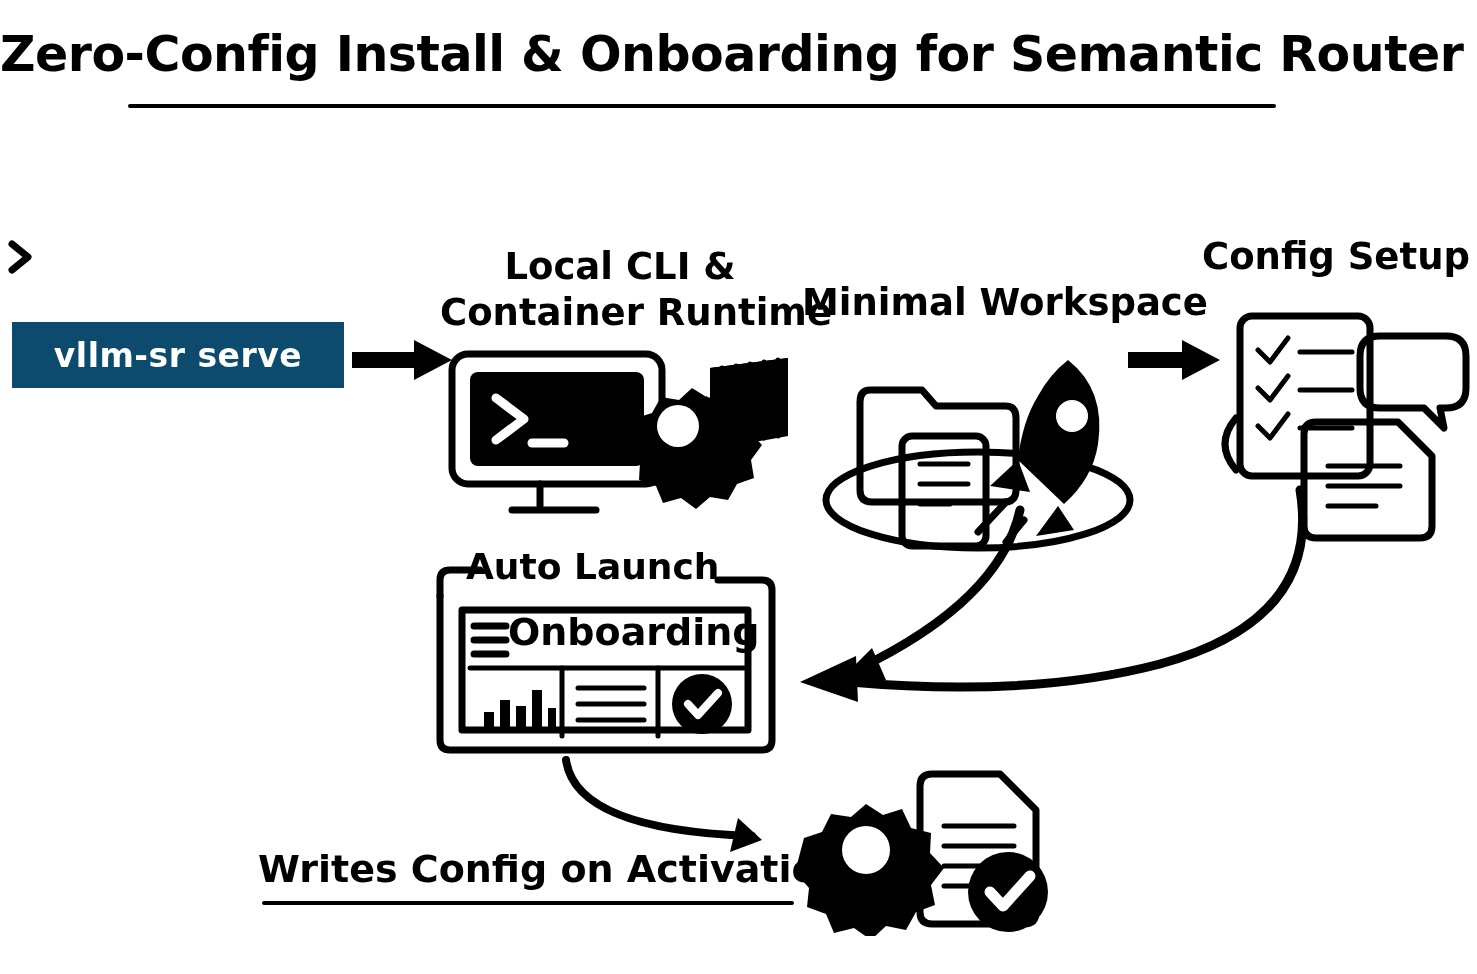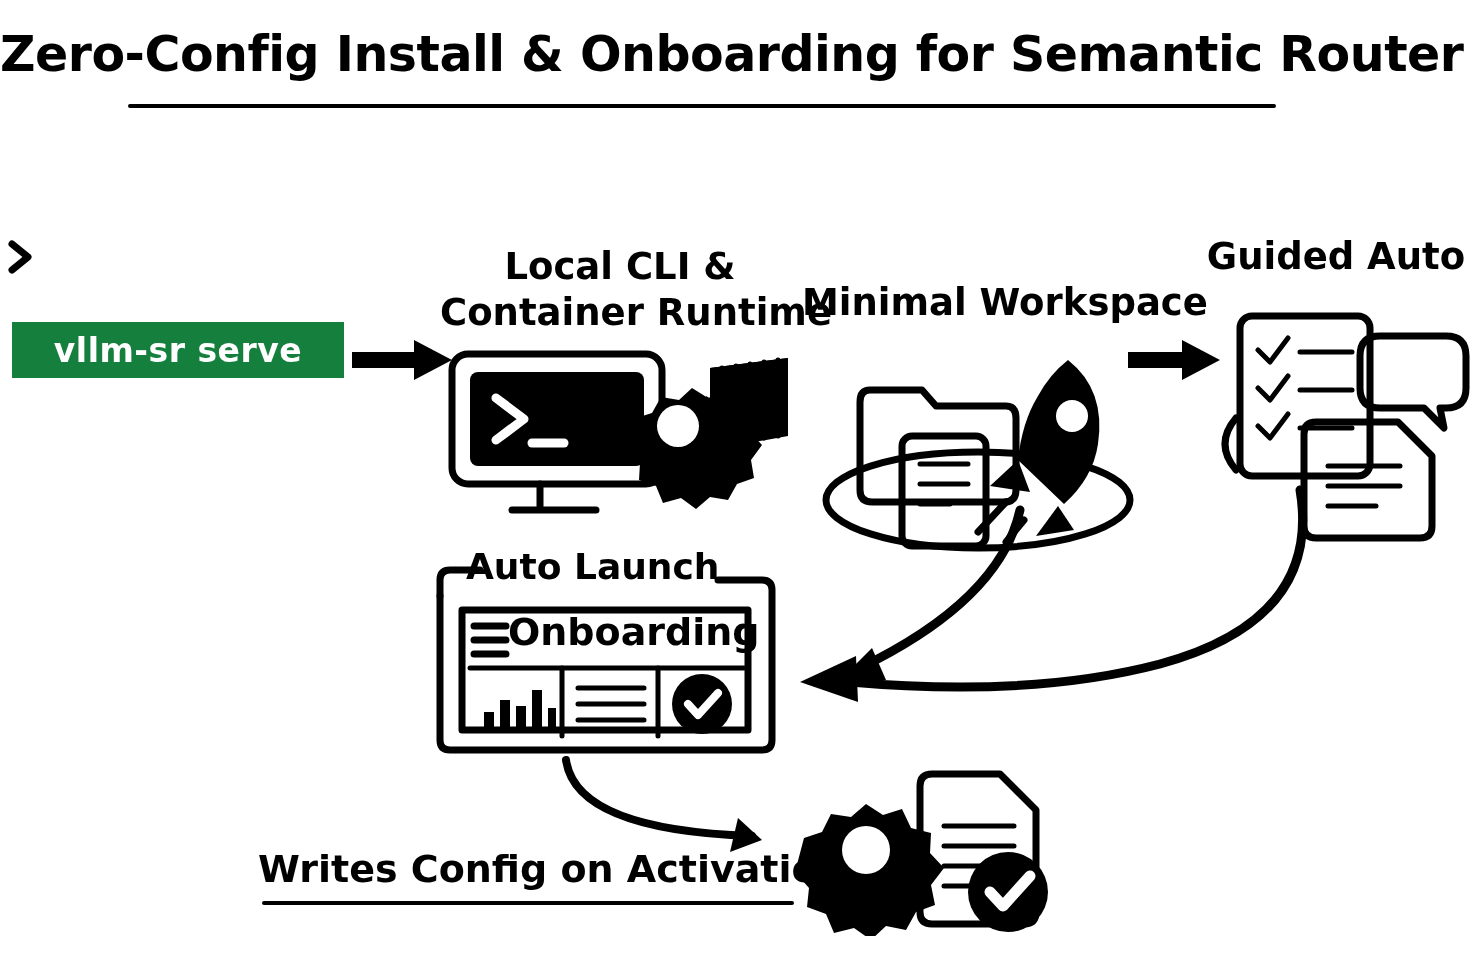--- a/index.html
+++ b/index.html
@@ -70,22 +70,22 @@
     font-family: "DejaVu Sans", sans-serif;
     font-weight: bold;
     font-size: 38px;
     white-space: nowrap;
   }
   #command-chip {
     position: absolute;
     top: 322px;
     left: 12px;
     width: 332px;
-    height: 56px;
-    background: #15803d;
+    height: 66px;
+    background: #0c4a6e;
     display: flex;
     align-items: center;
     justify-content: center;
   }
   #command-text {
     color: #ffffff;
     font-family: "DejaVu Sans", sans-serif;
     font-weight: bold;
     font-size: 33px;
     letter-spacing: 0.5px;
@@ -214,21 +214,21 @@
       <path class="solid" d="M208 120 l-28 26 l40 6 Z"></path>
       <path class="solid" d="M248 166 l-22 30 l38 -6 Z"></path>
       <path class="ink" d="M196 162 L168 192 M214 180 L196 202"></path>
     </g>
   </svg>
 
   <svg style="position:absolute; top:330px; left:1128px; width:100px; height:60px;">
     <path class="solid" d="M0 22 L54 22 L54 10 L92 30 L54 50 L54 38 L0 38 Z"></path>
   </svg>
 
-  <div class="label center" id="label-guided">Guided Auto</div>
+  <div class="label center" id="label-guided">Config Setup</div>
 
   <svg style="position:absolute; top:300px; left:1196px; width:280px; height:250px;" viewBox="0 0 280 250">
     <g>
       <rect class="ink" x="44" y="16" width="130" height="160" rx="12" fill="#fff"></rect>
       <path class="ink-thin" d="M62 50 L74 62 L92 38 M104 52 L156 52"></path>
       <path class="ink-thin" d="M62 88 L74 100 L92 76 M104 90 L156 90"></path>
       <path class="ink-thin" d="M62 126 L74 138 L92 114 M104 128 L156 128"></path>
       <path class="ink" d="M40 118 q-22 26 0 52"></path>
     </g>
     <g>

